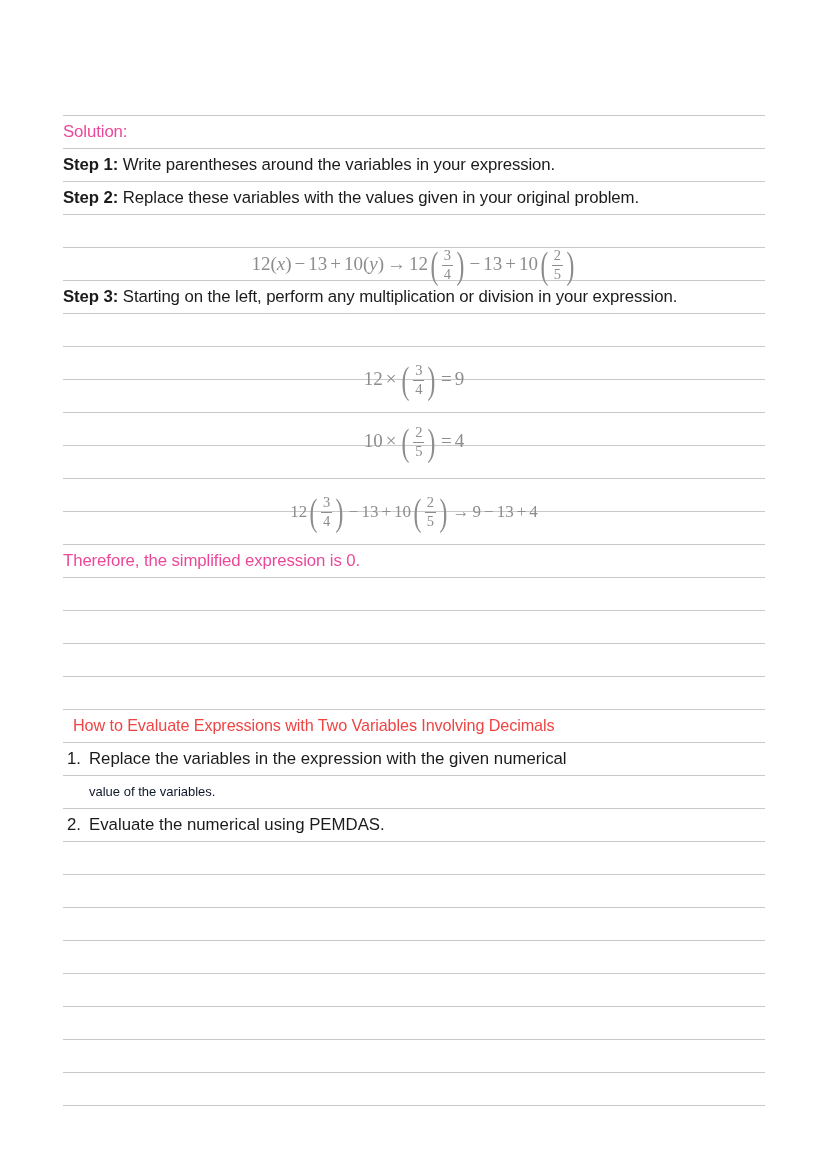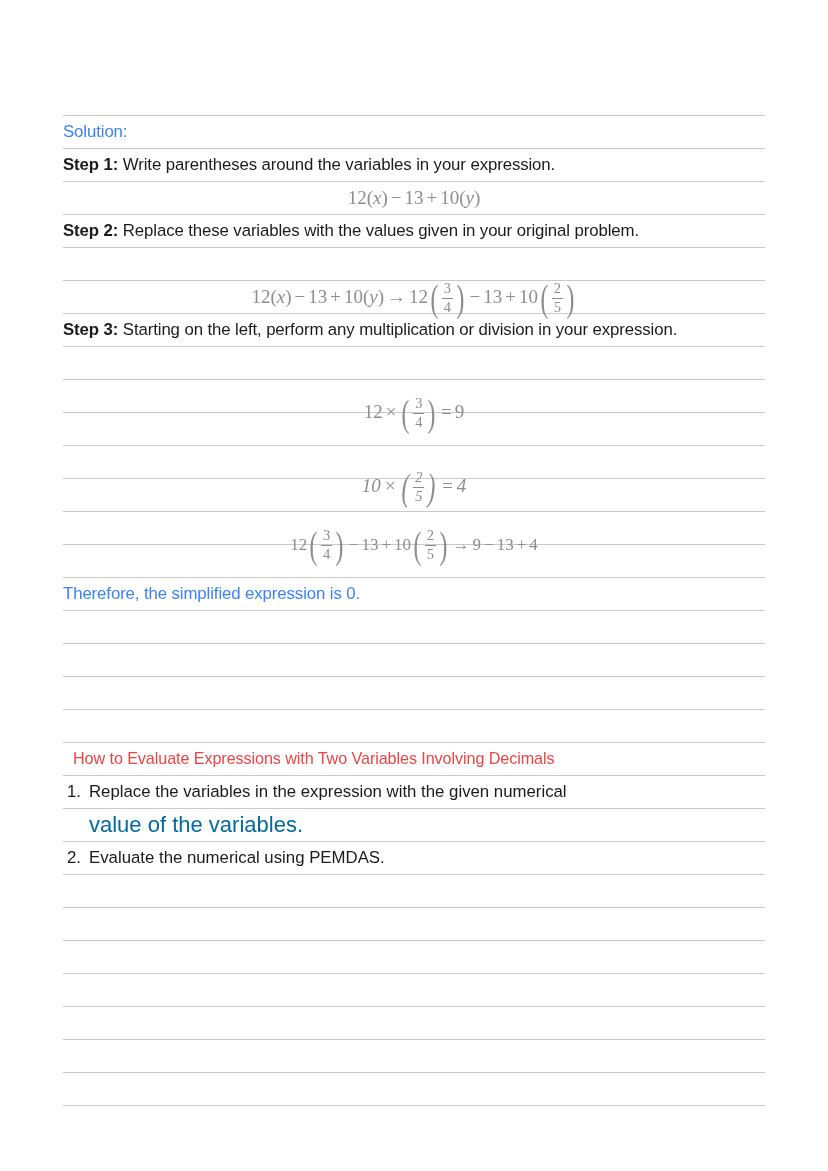--- a/index.html
+++ b/index.html
@@ -59,21 +59,21 @@
   }
   .txt.just {
     text-align: justify;
     text-justify: inter-word;
   }
   .txt.just.two {
     line-height: 33px;
   }
   .bold { font-weight: bold; }
 
-  .orange { color: #3b82f6; }
+  .orange { color: #ec4899; }
   .heading-orange {
     color: #ef4444;
     font-size: 16.2px;
     letter-spacing: -0.1px;
   }
 
   
   .math {
     position: absolute;
     left: 0;
@@ -138,23 +138,23 @@
     margin-left: 22px;
     text-align: justify;
     text-justify: inter-word;
   }
   .li .body.nojust { text-align: left; }
   .li-cont {
     position: absolute;
     left: 26px;
     right: 8px;
     top: 0;
-    font-size: 22px;
-    line-height: 33px;
-    color: #0369a1;
+    font-size: 13px;
+    line-height: 33px;
+    color: #0f172a;
   }
   .heading-indent { position: absolute; left: 10px; right: 0; top: 0; line-height: 33px; }
 </style>
 </head>
 <body>
 
 <div id="rules">
     <div class="rule" style="top: 115px;"></div>
     <div class="rule" style="top: 148px;"></div>
     <div class="rule" style="top: 181px;"></div>
@@ -191,25 +191,20 @@
 <div id="sheet">
 
   <div class="line-row">
     <div class="txt orange">Solution:</div>
   </div>
 
   <div class="line-row">
     <div class="txt"><span class="bold">Step 1:</span> <span>Write parentheses around the variables in your expression.</span></div>
   </div>
 
-  <div class="line-row">
-    <div class="math">
-      <span>12</span><span>(</span><span class="it">x</span><span>)</span><span class="op">−</span><span>13</span><span class="op">+</span><span>10</span><span>(</span><span class="it">y</span><span>)</span>
-    </div>
-  </div>
 
   <div class="line-row tall2">
     <div class="txt just two"><span class="bold">Step 2:</span> <span>Replace these variables with the values given in your original problem.</span></div>
   </div>
 
   <div class="line-row">
     <div class="math">
       <span>12</span><span>(</span><span class="it">x</span><span>)</span><span class="op">−</span><span>13</span><span class="op">+</span><span>10</span><span>(</span><span class="it">y</span><span>)</span><span class="op">→</span><span>12</span><span class="fracgrp"><span class="paren">(</span><span class="frac"><span class="num">3</span><span class="den">4</span></span><span class="paren">)</span></span><span class="op">−</span><span>13</span><span class="op">+</span><span>10</span><span class="fracgrp"><span class="paren">(</span><span class="frac"><span class="num">2</span><span class="den">5</span></span><span class="paren">)</span></span>
     </div>
   </div>
@@ -218,21 +213,21 @@
     <div class="txt just two"><span class="bold">Step 3:</span> <span>Starting on the left, perform any multiplication or division in your expression.</span></div>
   </div>
 
   <div class="line-row tall2">
     <div class="math" style="top:16px;">
       <span>12</span><span class="op">×</span><span class="fracgrp"><span class="paren">(</span><span class="frac"><span class="num">3</span><span class="den">4</span></span><span class="paren">)</span></span><span class="op">=</span><span>9</span>
     </div>
   </div>
 
   <div class="line-row tall2">
-    <div class="math" style="top:24px;font-style:italic;">
+    <div class="math" style="top:12px;">
       <span>10</span><span class="op">×</span><span class="fracgrp"><span class="paren">(</span><span class="frac"><span class="num">2</span><span class="den">5</span></span><span class="paren">)</span></span><span class="op">=</span><span>4</span>
     </div>
   </div>
 
   <div class="line-row tall2">
     <div class="math" style="top:16px;font-size:17px;">
       <span>12</span><span class="fracgrp"><span class="paren">(</span><span class="frac"><span class="num">3</span><span class="den">4</span></span><span class="paren">)</span></span><span class="op">−</span><span>13</span><span class="op">+</span><span>10</span><span class="fracgrp"><span class="paren">(</span><span class="frac"><span class="num">2</span><span class="den">5</span></span><span class="paren">)</span></span><span class="op">→</span><span>9</span><span class="op">−</span><span>13</span><span class="op">+</span><span>4</span>
     </div>
   </div>
 

